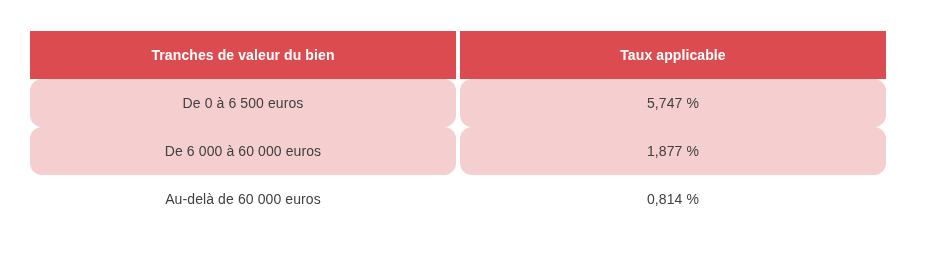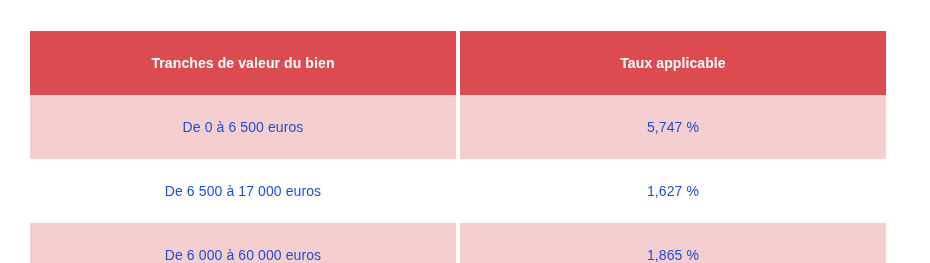--- a/index.html
+++ b/index.html
@@ -28,21 +28,21 @@
     table-layout: fixed;
   }
 
   table.rate-table col.col-bracket { width: 426px; }
   table.rate-table col.col-gap     { width: 4px;   }
   table.rate-table col.col-rate    { width: 426px; }
 
   table.rate-table th,
   table.rate-table td {
     height: 40px;
-    padding: 12px;
+    padding: 4px;
     text-align: center;
     vertical-align: middle;
     border: 0;
   }
 
   
   table.rate-table thead th.hd {
     background: #db4b50;
     color: #ffffff;
     font-size: 14px;
@@ -54,22 +54,23 @@
   table.rate-table .gap {
     background: #ffffff;
     padding: 0;
     width: 4px;
   }
 
   
   table.rate-table tbody td.cell {
     font-size: 14px;
     font-weight: normal;
-    color: #1d4ed8;
+    color: #404040;
     letter-spacing: 0.1px;
+    border-radius: 12px;
   }
 
   tbody tr.band-shaded td.cell { background: #f5ced0; }
   tbody tr.band-plain  td.cell { background: #ffffff; }
 </style>
 </head>
 <body>
 
 <div id="table-wrap">
   <table class="rate-table">
@@ -84,25 +85,25 @@
         <th class="gap"></th>
         <th class="hd">Taux applicable</th>
       </tr>
     </thead>
     <tbody>
       <tr class="band-shaded">
         <td class="cell">De 0 à 6 500 euros</td>
         <td class="gap"></td>
         <td class="cell">5,747 %</td>
       </tr>
-      <tr class="band-plain">
-        <td class="cell">De 6 500 à 17 000 euros</td>
-        <td class="gap"></td>
-        <td class="cell">1,627 %</td>
-      </tr>
       <tr class="band-shaded">
         <td class="cell">De 6 000 à 60 000 euros</td>
         <td class="gap"></td>
-        <td class="cell">1,865 %</td>
+        <td class="cell">1,877 %</td>
+      </tr>
+      <tr class="band-plain">
+        <td class="cell">Au-delà de 60 000 euros</td>
+        <td class="gap"></td>
+        <td class="cell">0,814 %</td>
       </tr>
     </tbody>
   </table>
 </div>
 
 </body></html>

